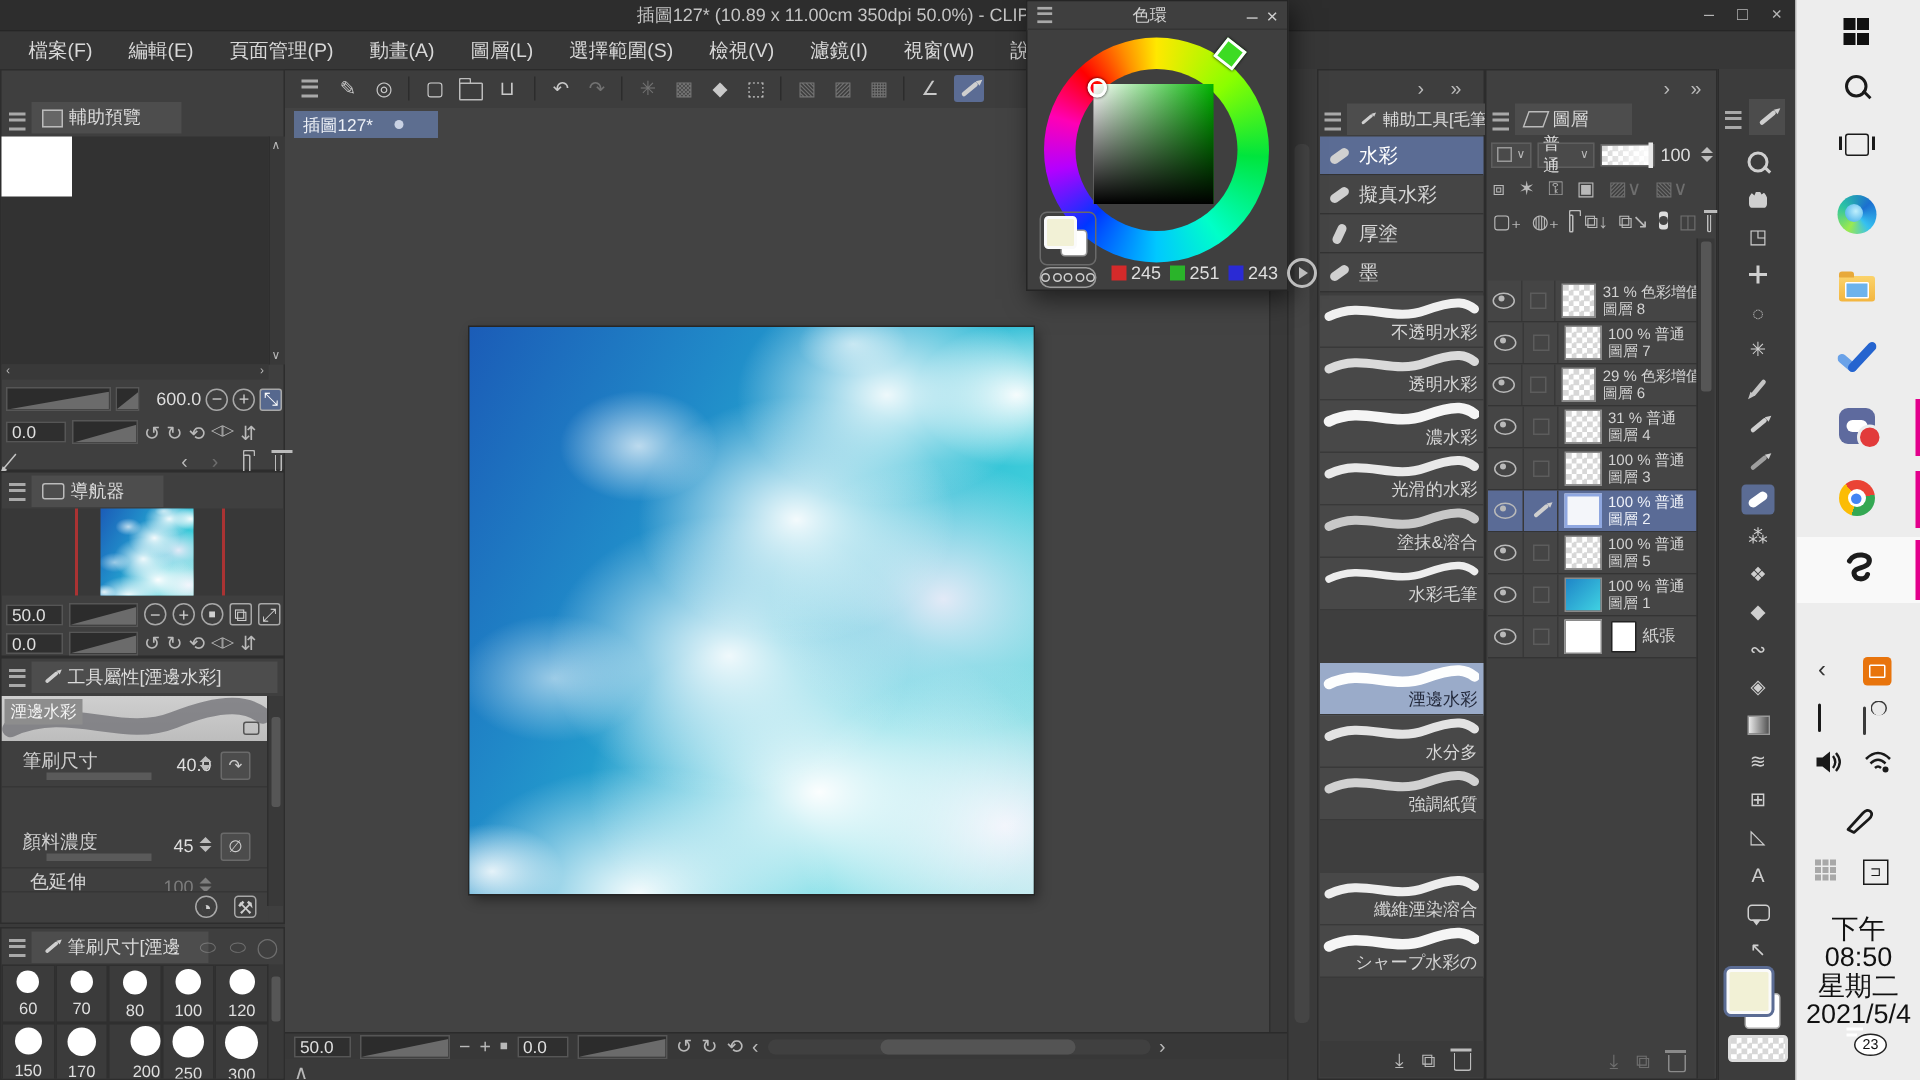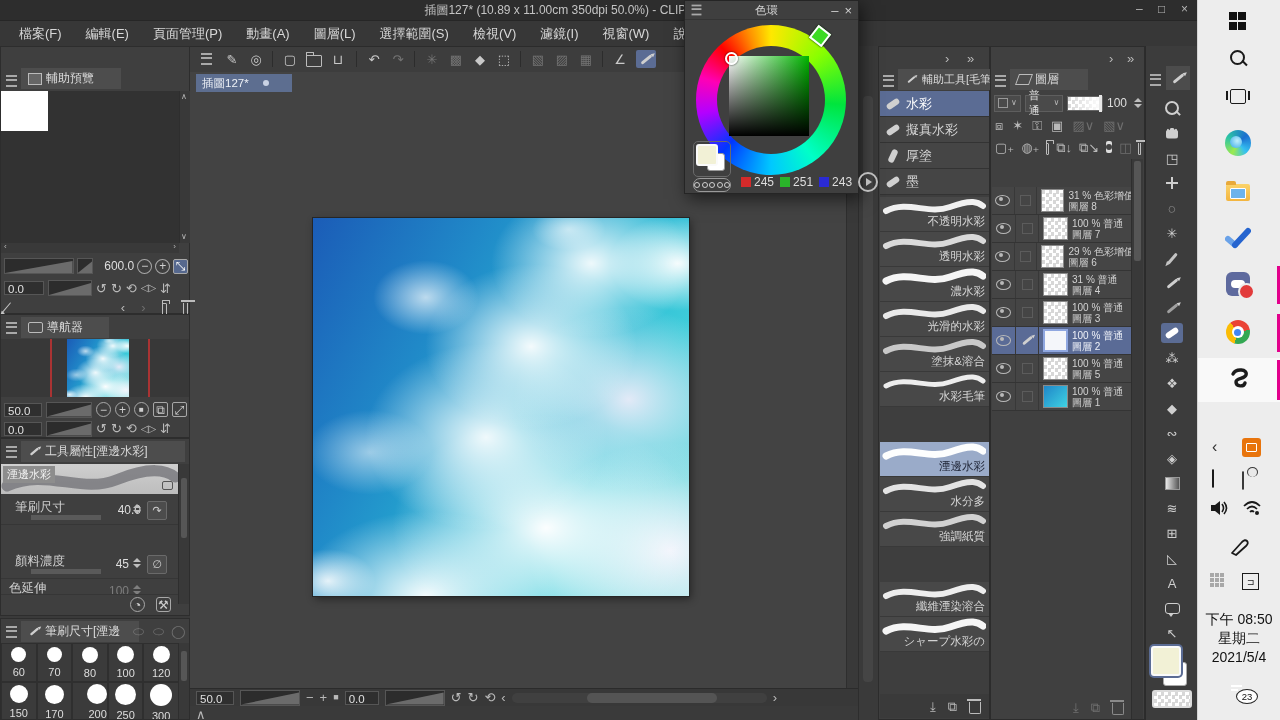--- a/index.html
+++ b/index.html
@@ -144,21 +144,21 @@
   .ic-discord{width:24px;height:24px;border-radius:6px;background:#5e6a9e;position:relative}
   .ic-discord::before{content:"";position:absolute;left:5px;top:8px;width:14px;height:8px;background:#fff;border-radius:4px}
   .ic-discord .badge{position:absolute;right:-5px;bottom:-4px;width:13px;height:13px;border-radius:50%;background:#e23b3b;border:2px solid #ededed}
   .ic-chrome{width:24px;height:24px;border-radius:50%;background:conic-gradient(from -40deg,#ea4335 0 33%,#34a853 0 66%,#fbbc05 0 100%);position:relative}
   .ic-chrome::before{content:"";position:absolute;left:6px;top:6px;width:12px;height:12px;border-radius:50%;background:#fff}
   .ic-chrome::after{content:"";position:absolute;left:8.5px;top:8.5px;width:7px;height:7px;border-radius:50%;background:#4285f4}
   .ic-cloud{width:20px;height:10px;background:linear-gradient(#fdfdfd,#9c9c9c);border:1.5px solid #3a3a3a;border-radius:8px;position:relative}
   .ic-cloud::before{content:"";position:absolute;left:4px;top:-5px;width:9px;height:9px;border-radius:50%;background:#e9e9e9;border:1.5px solid #3a3a3a;border-bottom:none}
   .ic-cast{width:15px;height:11px;border:1.5px solid #1a1a1a;border-radius:2px;position:relative}
   .ic-imebox{width:15px;height:15px;border:1.5px solid #1a1a1a;display:flex;align-items:center;justify-content:center;font-size:9px;color:#1a1a1a}
-  .clock{font-size:14px;color:#111;text-align:center;line-height:19px;width:100%}
+  .clock{font-size:18px;color:#111;text-align:center;line-height:19px;width:100%}
   .notif{width:17px;height:14px;background:#111;border-radius:2px;position:relative}
   .notif::before{content:"";position:absolute;left:3px;top:3px;width:11px;height:2px;background:#fff}
   .notif::after{content:"";position:absolute;left:3px;top:7px;width:7px;height:2px;background:#fff}
   .nbadge{position:absolute;left:8px;top:7px;width:20px;height:13px;background:#fff;border:1.5px solid #222;border-radius:50%;font-size:9.5px;color:#111;display:flex;align-items:center;justify-content:center}
 </style>
 </head>
 <body>
 
 <div class="screen">
 
@@ -363,21 +363,21 @@
       <span class="lbl" style="position:absolute;left:14px;top:2px">顏料濃度</span>
       <span style="position:absolute;left:30px;top:18px;width:70px;height:5px;background:#5a5a5a"></span>
       <span class="val" style="position:absolute;right:50px;top:6px">45</span>
       <span class="stp" style="position:absolute;right:38px;top:7px">
           <b class="up"></b>
           <b class="dn"></b>
         </span>
       <span class="sqbtn" style="position:absolute;right:12px;top:4px">∅</span>
     </div>
     <div style="position:absolute;left:0;top:139px;width:178px;height:27px">
-      <span class="lbl" style="position:absolute;left:8px;top:2px">色延伸</span>
+      <span class="lbl" style="position:absolute;left:19px;top:2px">色延伸</span>
       <span class="val dim" style="position:absolute;right:50px;top:6px">100</span>
       <span class="stp" style="position:absolute;right:38px;top:7px;opacity:.5">
           <b class="up"></b>
           <b class="dn"></b>
         </span>
     </div>
     <div style="position:absolute;left:0;bottom:0;width:178px;height:20px;background:#3f3f3f;border-top:1px solid #363636">
       <span class="cir" style="position:absolute;right:34px;top:2px">◔</span>
       <span class="cir" style="position:absolute;right:8px;top:2px;border-radius:3px">⚒</span>
     </div>
@@ -634,20 +634,31 @@
       </div>
     <div class="lrow" style="top:336px">
         <span class="lcell-eye">
           <span class="eye"></span>
         </span>
         <span class="lcell-chk">
           <span style="width:9px;height:9px;border:1px solid #5c5c5c"></span>
         </span>
         <span class="lthumb" style="background:linear-gradient(135deg,#1f86c8,#3fd2e2)"></span>
         <span class="lmeta"><span>100 % 普通</span><br><span>圖層 1</span></span>
+      </div>
+    <div class="lrow" style="top:364px">
+        <span class="lcell-eye">
+          <span class="eye"></span>
+        </span>
+        <span class="lcell-chk">
+          <span style="width:9px;height:9px;border:1px solid #5c5c5c"></span>
+        </span>
+        <span class="lthumb" style="background:#fff"></span>
+        <span style="width:15px;height:19px;background:#fff;border:1px solid #222;border-radius:1px;margin-left:6px"></span>
+        <span class="lmeta" style="font-size:11px">紙張</span>
       </div>
 
     <div class="scrollv" style="position:absolute;right:1px;top:112px;width:11px;height:560px">
       <div class="thumbv" style="position:absolute;left:2px;top:2px;width:7px;height:100px"></div>
     </div>
     <div style="position:absolute;left:1px;bottom:1px;width:142px;height:22px;display:flex;align-items:center;justify-content:flex-end;gap:12px;padding-right:10px;box-sizing:border-box">
       <span class="u dim">⤓</span>
       <span class="u dim">⧉</span>
       <span class="ic-trash" style="opacity:.6"></span>
     </div>

